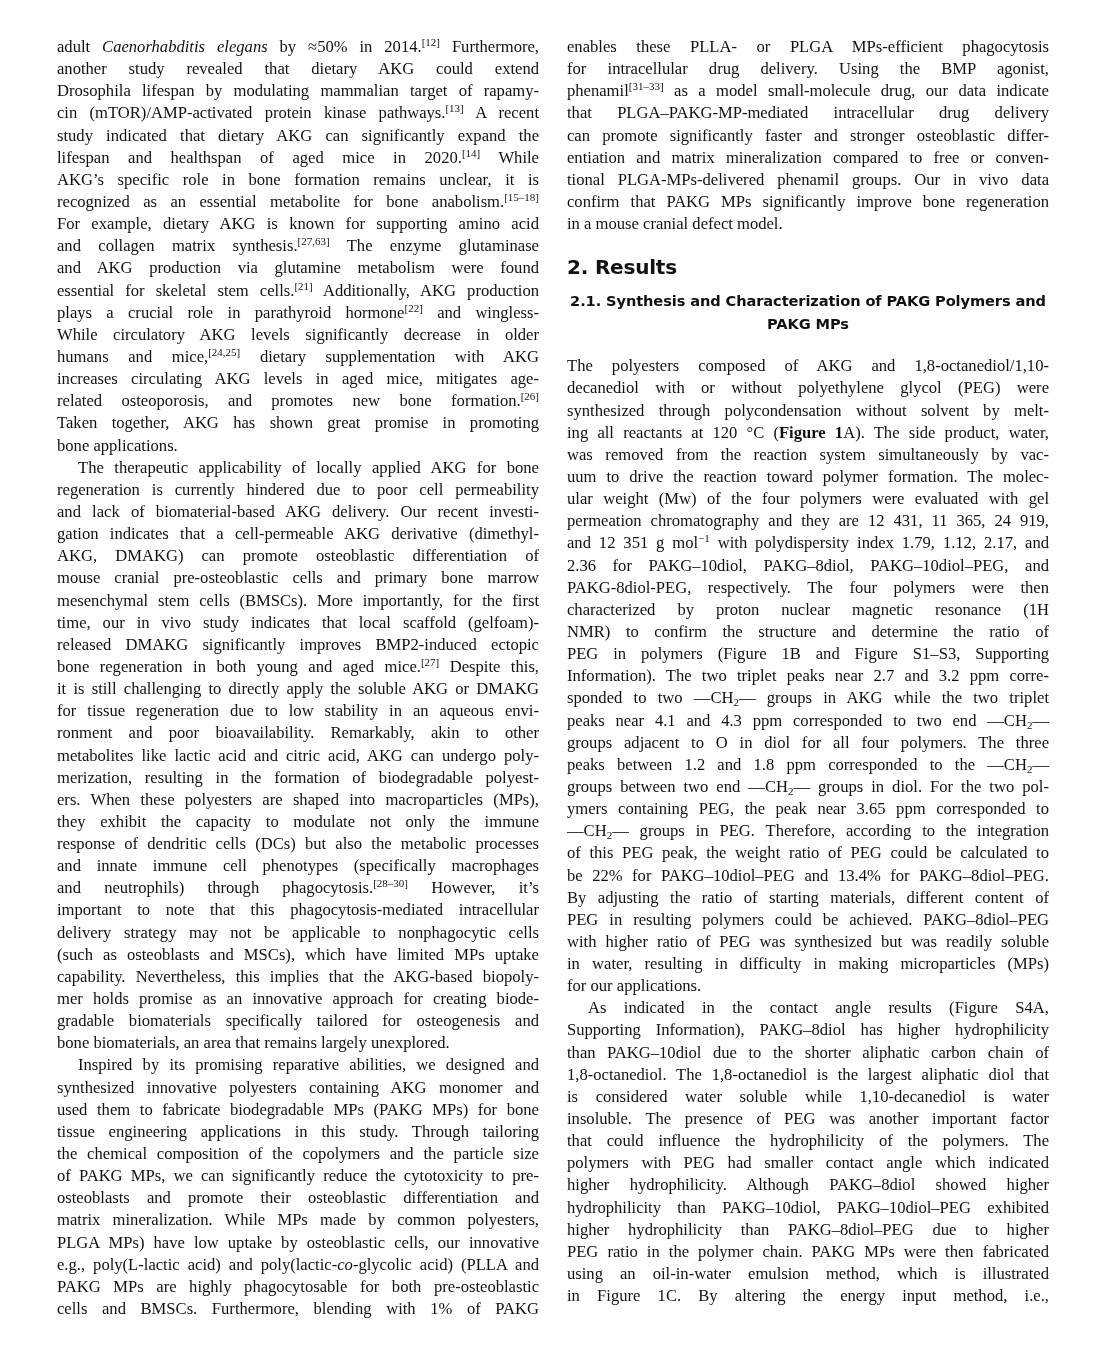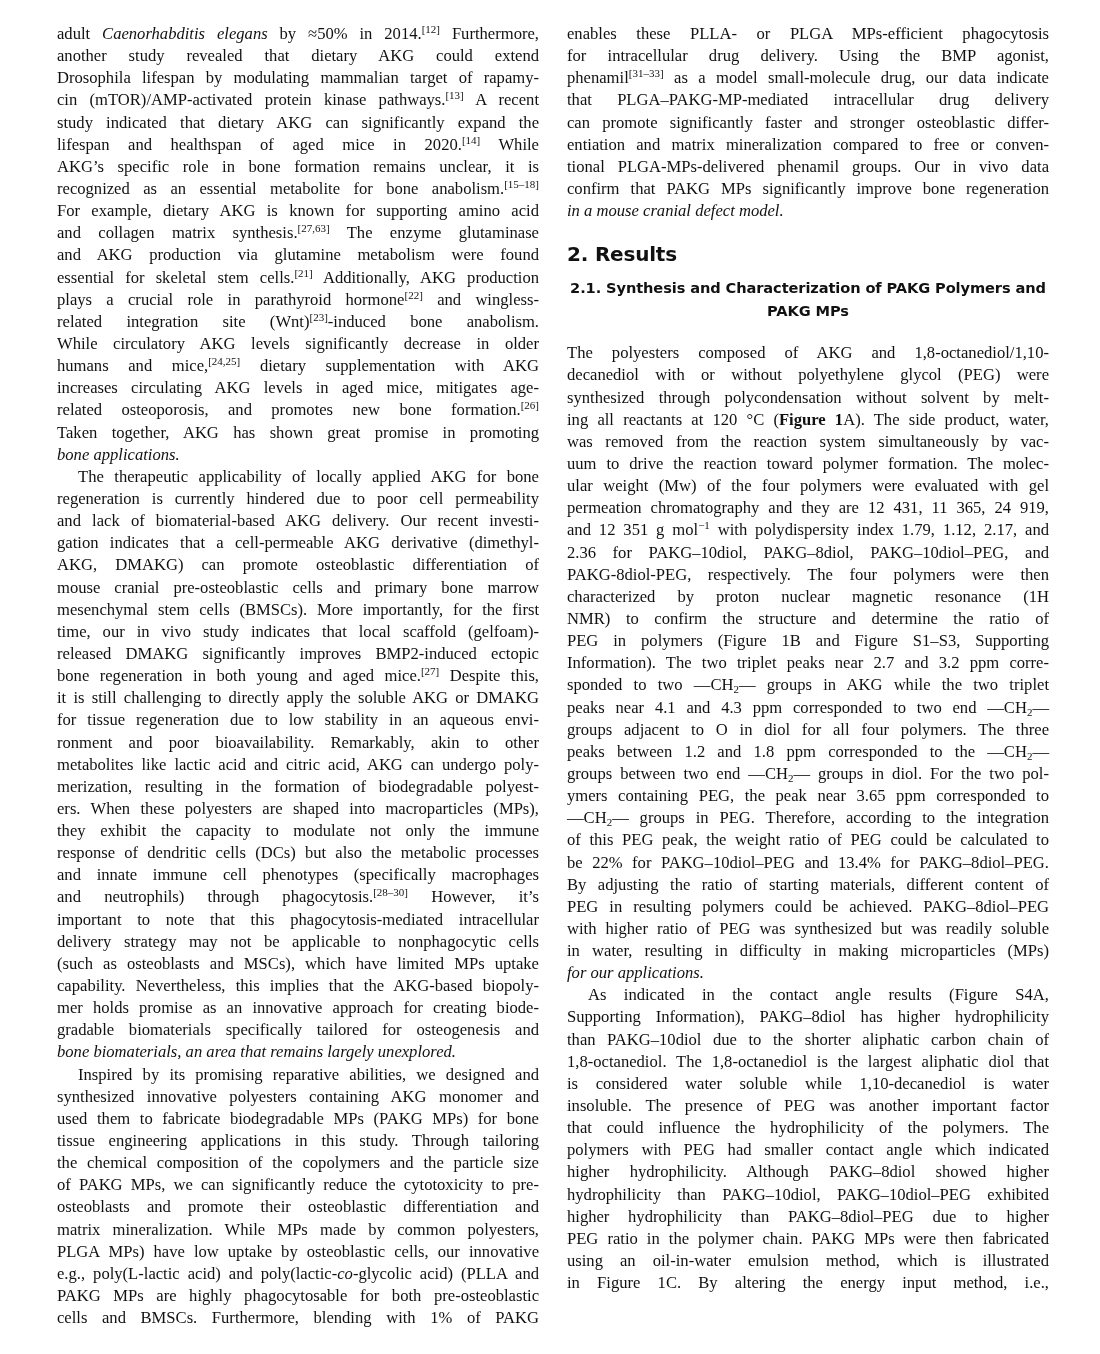--- a/index.html
+++ b/index.html
@@ -1,23 +1,23 @@
 <!DOCTYPE html>
 <html><head>
 <meta charset="utf-8">
 <style>
   html, body { margin: 0; padding: 0; background: #ffffff; }
   body { width: 1100px; height: 1354px; position: relative; overflow: hidden;
          font-family: "Liberation Serif", "DejaVu Serif", serif; color: #111; }
-  .col { position: absolute; top: 23px; width: 482px; font-size: 16.6px; }
+  .col { position: absolute; top: 36px; width: 482px; font-size: 16.6px; }
   #col-left { left: 57px; }
   #col-right { left: 567px; }
   .ln { height: 22.15px; line-height: 22.15px; white-space: nowrap; text-align: justify;
         text-align-last: justify; overflow: visible; }
-  .ln.last { text-align-last: left; font-style: italic; }
+  .ln.last { text-align-last: left; }
   .ln.indent { padding-left: 21px; }
   .ln sup { font-size: 11px; line-height: 0; vertical-align: 6px; }
   .ln sub { font-size: 11px; line-height: 0; vertical-align: -3px; }
   .ln i { font-style: italic; }
   .ln b { font-weight: bold; }
   .h2 { font-family: "DejaVu Sans", "Liberation Sans", sans-serif; font-weight: bold; font-size: 20px;
         height: 24px; line-height: 24px; margin-top: 20px; margin-bottom: 10px; letter-spacing: -0.2px; }
   .h3 { font-family: "DejaVu Sans", "Liberation Sans", sans-serif; font-weight: bold; font-size: 14.6px;
         line-height: 23px; letter-spacing: -0.1px; }
   .h3-wrap { margin-bottom: 20px; text-align: center; }
@@ -33,21 +33,20 @@
       <div class="ln">cin (mTOR)/AMP-activated protein kinase pathways.<sup>[13]</sup> A recent</div>
       <div class="ln">study indicated that dietary AKG can significantly expand the</div>
       <div class="ln">lifespan and healthspan of aged mice in 2020.<sup>[14]</sup> While</div>
       <div class="ln">AKG’s specific role in bone formation remains unclear, it is</div>
       <div class="ln">recognized as an essential metabolite for bone anabolism.<sup>[15–18]</sup></div>
       <div class="ln">For example, dietary AKG is known for supporting amino acid</div>
       <div class="ln">and collagen matrix synthesis.<sup>[27,63]</sup> The enzyme glutaminase</div>
       <div class="ln">and AKG production via glutamine metabolism were found</div>
       <div class="ln">essential for skeletal stem cells.<sup>[21]</sup> Additionally, AKG production</div>
       <div class="ln">plays a crucial role in parathyroid hormone<sup>[22]</sup> and wingless-</div>
-      <div class="ln">related integration site (Wnt)<sup>[23]</sup>-induced bone anabolism.</div>
       <div class="ln">While circulatory AKG levels significantly decrease in older</div>
       <div class="ln">humans and mice,<sup>[24,25]</sup> dietary supplementation with AKG</div>
       <div class="ln">increases circulating AKG levels in aged mice, mitigates age-</div>
       <div class="ln">related osteoporosis, and promotes new bone formation.<sup>[26]</sup></div>
       <div class="ln">Taken together, AKG has shown great promise in promoting</div>
       <div class="ln last">bone applications.</div>
     </div>
     <div>
       <div class="ln indent">The therapeutic applicability of locally applied AKG for bone</div>
       <div class="ln">regeneration is currently hindered due to poor cell permeability</div>

